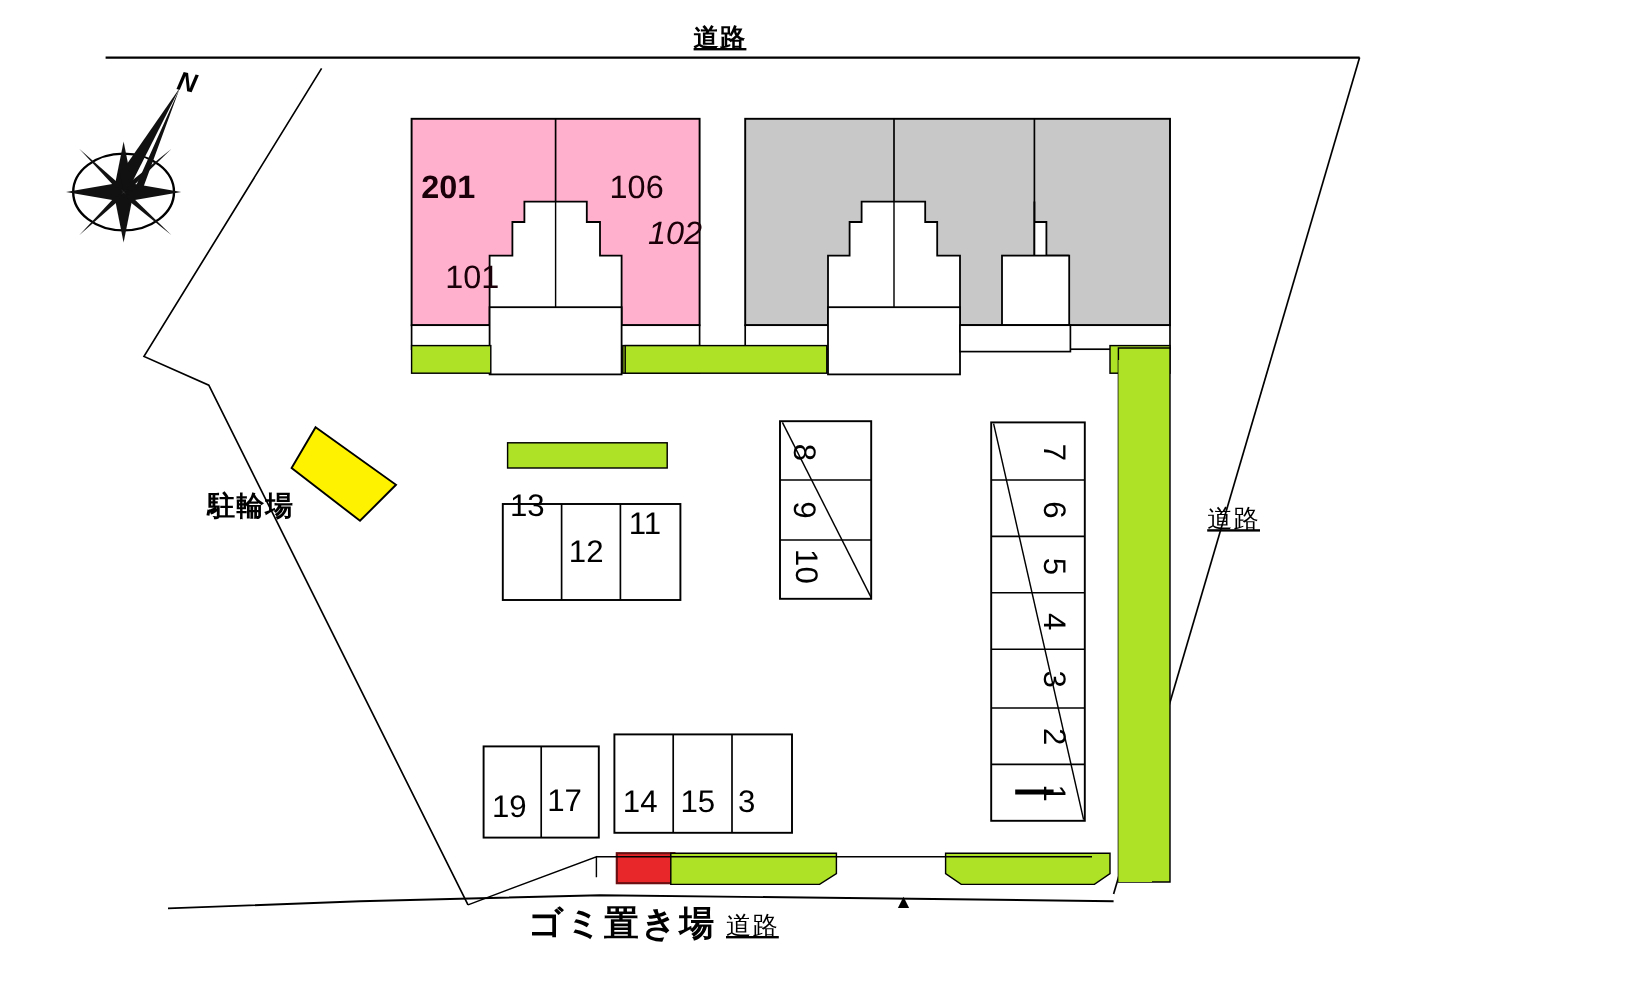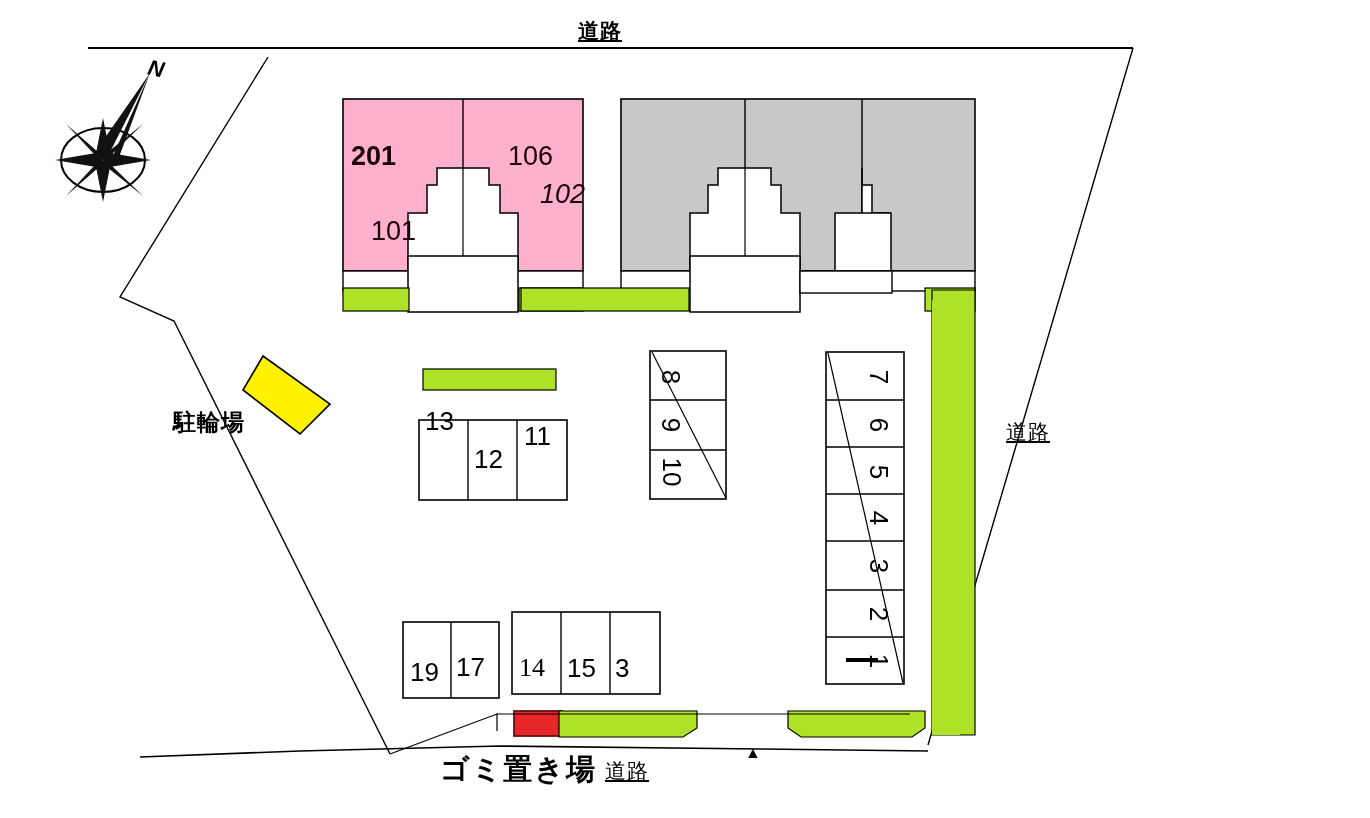--- a/index.html
+++ b/index.html
@@ -222,17 +222,17 @@
   <div class="lbl stall-num rot" style="left:866px; top:412px; width:26px; text-align:center;">6</div>
   <div class="lbl stall-num rot" style="left:866px; top:459px; width:26px; text-align:center;">5</div>
   <div class="lbl stall-num rot" style="left:866px; top:505px; width:26px; text-align:center;">4</div>
   <div class="lbl stall-num rot" style="left:866px; top:553px; width:26px; text-align:center;">3</div>
   <div class="lbl stall-num rot" style="left:866px; top:601px; width:26px; text-align:center;">2</div>
   <div class="lbl stall-num rot" style="left:866px; top:648px; width:26px; text-align:center;">1</div>
 
   <div class="lbl stall-num" style="left:410px; top:659px;">19</div>
   <div class="lbl stall-num" style="left:456px; top:654px;">17</div>
 
-  <div class="lbl stall-num" style="left:519px; top:655px;font-family:Liberation Serif, serif;">14</div>
+  <div class="lbl stall-num" style="left:519px; top:655px;">14</div>
   <div class="lbl stall-num" style="left:567px; top:655px;">15</div>
   <div class="lbl stall-num" style="left:615px; top:655px;">3</div>
 
 </div>
 
 </body></html>

